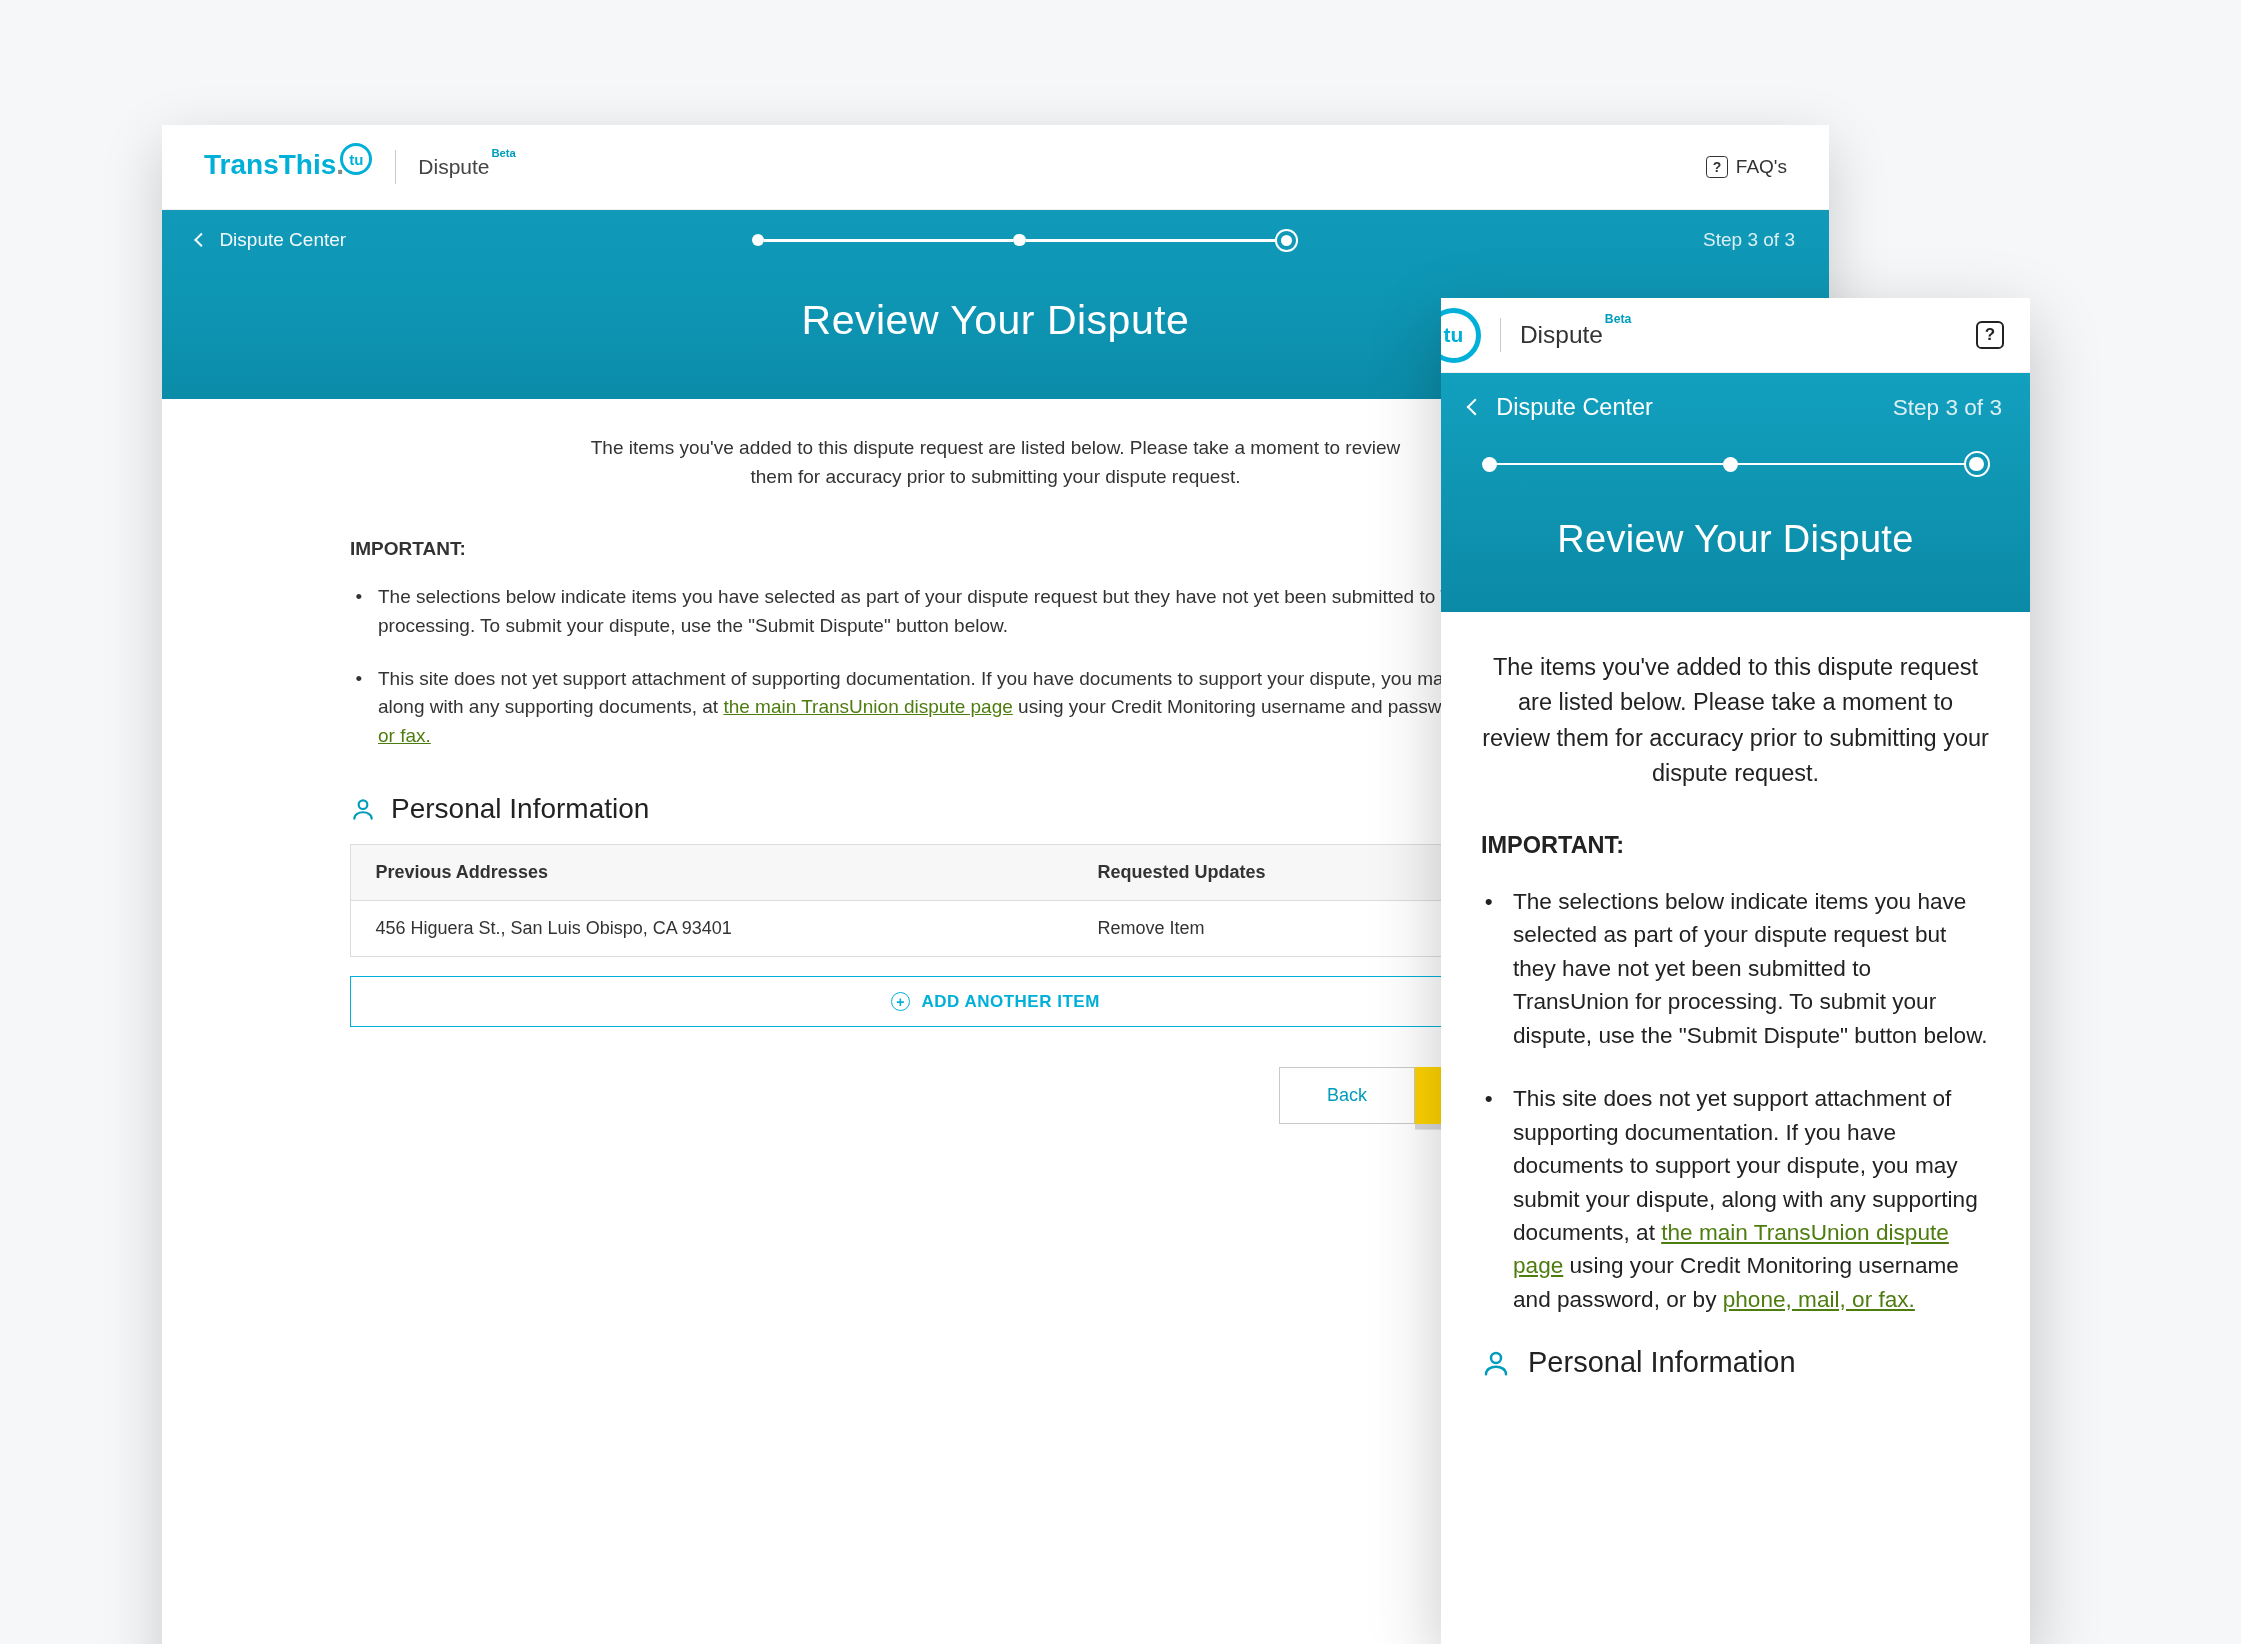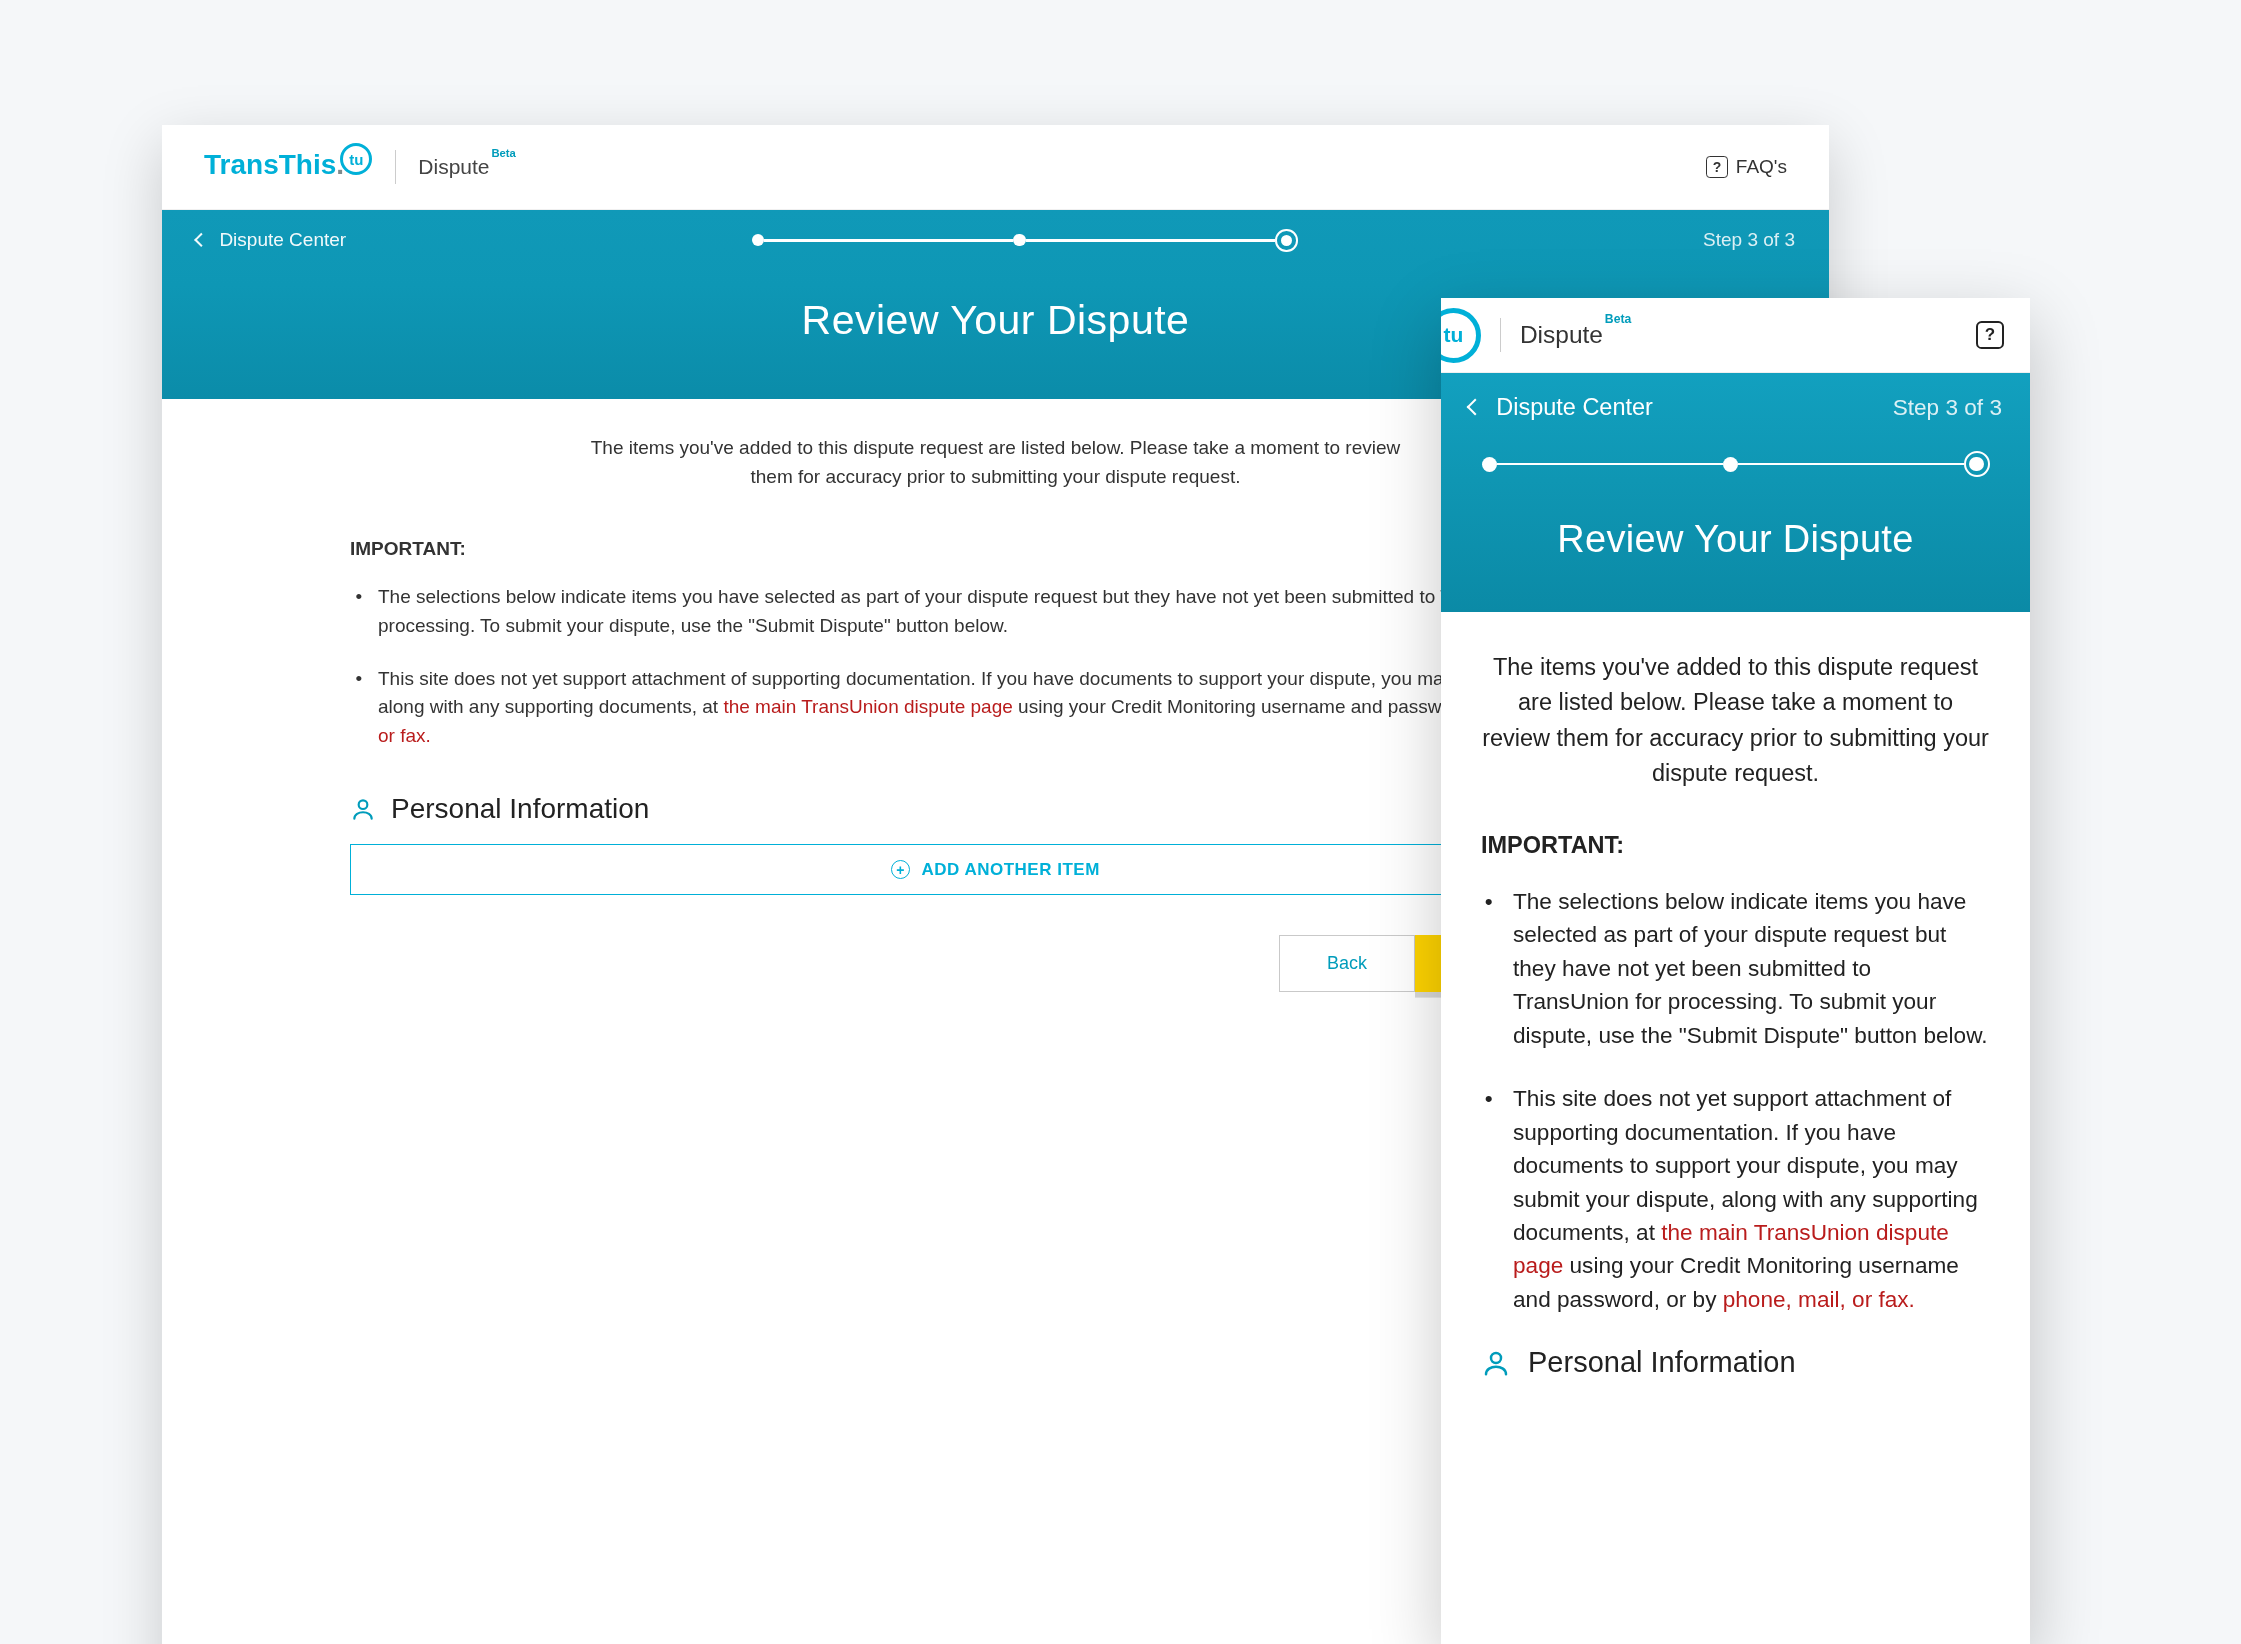--- a/index.html
+++ b/index.html
@@ -80,21 +80,21 @@
 }
 .d-title { text-align: center; font-size: 41px; font-weight: 400; margin-top: 45px; letter-spacing: 0.5px;}
 
 
 .d-content { padding: 34px 188px 56px 188px; font-size: 19px; color: #333; }
 .intro { text-align: center; line-height: 1.55; max-width: 847px; margin: 0 auto 47px auto; }
 .imp-label { font-weight: 700; font-size: 19px; margin-bottom: 22.6px; }
 .bullets { list-style: none; }
 .bullets li { position: relative; padding-left: 28px; margin-bottom: 24.5px; line-height: 1.5; }
 .bullets li::before { content: "•"; position: absolute; left: 5.6px; top: 0; font-size: 19px; color: #333; }
-.link { color: #b91c1c; }
+.link { color: #4d7c0f; text-decoration: underline; }
 
 .section-head { display: flex; align-items: center; gap: 15px; margin: 43px 0 19px 0; font-size: 28px; font-weight: 400; color: #222; }
 .person-icon { color: #009cbb; }
 .person-icon svg { width: 26px; height: 26px; display: block; }
 
 .pi-table { border: 0.9px solid #dcdcdc; width: 100%; border-collapse: collapse; }
 .pi-table th, .pi-table td { text-align: left; padding: 17px 24.5px; font-size: 18px; }
 .pi-table thead th { background: #f7f7f7; font-weight: 700; border-bottom: 0.9px solid #dcdcdc; }
 .pi-table td { border-top: 0.9px solid #eee; }
 .col-a { width: 56%; }
@@ -230,20 +230,34 @@
     <div class="section-head">
       <span class="person-icon">
         <svg viewBox="0 0 24 24" fill="none" stroke="currentColor" stroke-width="2" stroke-linecap="round">
             <circle cx="12" cy="8" r="4"></circle>
             <path d="M4 21c0-4 4-6 8-6s8 2 8 6"></path>
           </svg>
       </span>
       <span>Personal Information</span>
     </div>
 
+    <table class="pi-table">
+      <thead>
+        <tr>
+          <th class="col-a">Previous Addresses</th>
+          <th>Requested Updates</th>
+        </tr>
+      </thead>
+      <tbody>
+        <tr>
+          <td>456 Higuera St., San Luis Obispo, CA 93401</td>
+          <td>Remove Item</td>
+        </tr>
+      </tbody>
+    </table>
 
     <button class="add-btn">
       <span class="plus-circle">+</span>
       <span>ADD ANOTHER ITEM</span>
     </button>
 
     <div class="actions">
       <button class="back-btn">Back</button>
       <button class="submit-btn">Submit Dispute</button>
     </div>

